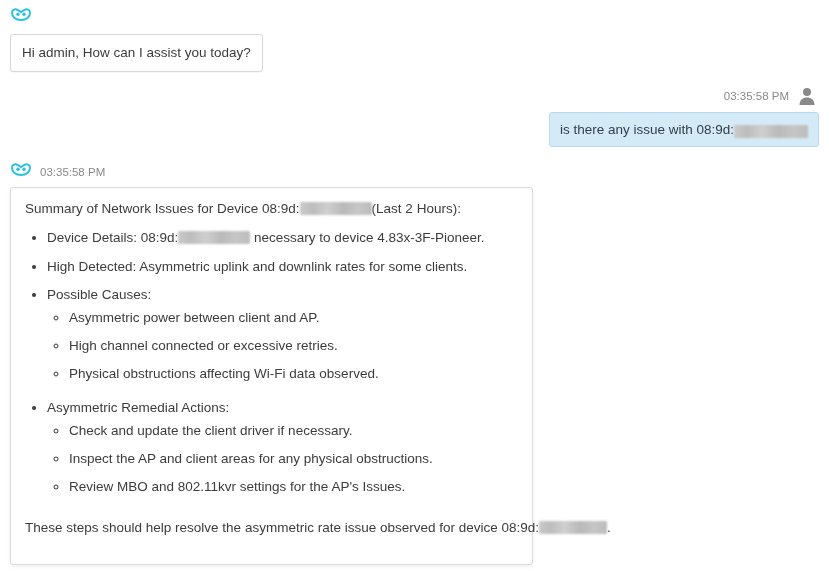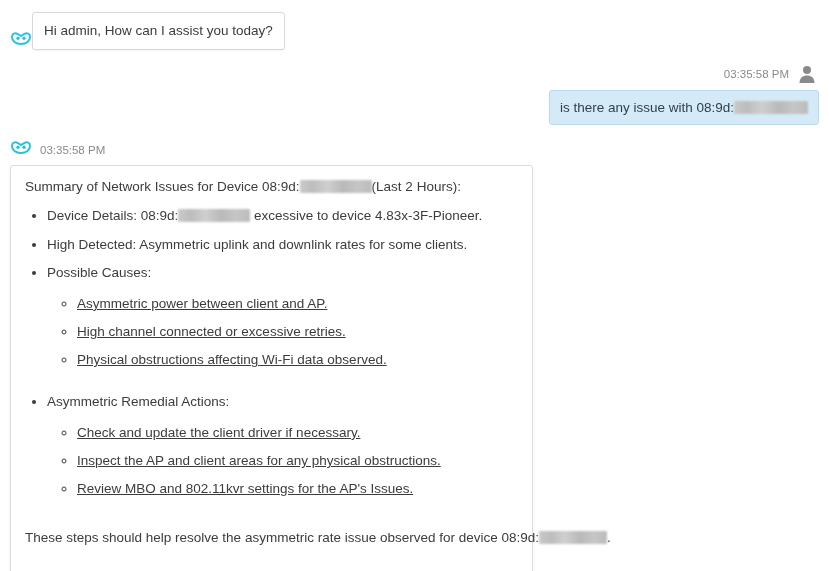--- a/index.html
+++ b/index.html
@@ -38,22 +38,22 @@
   .user-avatar {
     width: 20px;
     height: 20px;
     flex: 0 0 20px;
   }
   .user-avatar svg { display:block; }
 
   
   .row-bot-greeting {
     display: flex;
-    flex-direction: row;
-    align-items: flex-end;
+    flex-direction: column;
+    align-items: flex-start;
   }
   .bubble-bot {
     margin-top: 4px;
     background: #ffffff;
     border: 1px solid #d8d8d8;
     border-radius: 3px;
     padding: 9px 11px;
     font-size: 13.5px;
     color: #3c3c3c;
     line-height: 1.3;
@@ -80,21 +80,21 @@
     margin-top: 6px;
     background: #d5eaf7;
     border: 1px solid #b8d9ee;
     border-radius: 3px;
     padding: 8px 10px;
     font-size: 13.5px;
     color: #2f3f49;
     line-height: 1.3;
     max-width: 520px;
     display: flex;
-    align-items: center;
+    align-items: flex-end;
     gap: 0px;
     white-space: nowrap;
   }
 
   
   .redact {
     display: inline-block;
     vertical-align: -2px;
     background: linear-gradient(90deg,#c9c9c9 0%,#bdbdbd 18%,#cfcfcf 38%,#b9b9b9 60%,#c6c6c6 80%,#bcbcbc 100%);
     border-radius: 1px;
@@ -137,24 +137,23 @@
   ul.lvl1 {
     margin: 6px 0 0 0;
     padding-left: 22px;
     list-style-type: disc;
   }
   ul.lvl1 > li {
     margin: 0 0 0 0;
     padding: 5px 0 5px 0;
   }
   ul.lvl2 {
-    margin: 8px;
+    margin: 0;
     padding-left: 22px;
     list-style-type: circle;
-    text-decoration: underline;
   }
   ul.lvl2 > li {
     padding: 5px 0 5px 0;
   }
   .summary-footer {
     margin-top: 12px;
     white-space: nowrap;
   }
 </style>
 </head>
@@ -204,21 +203,21 @@
     </div>
 
     <div class="bubble-summary">
       <p class="summary-title">
         <span>Summary of Network Issues for Device 08:9d:</span><span class="redact w-title"></span><span>(Last 2 Hours):</span>
       </p>
 
       <ul class="lvl1">
 
         <li>
-          <span>Device Details: 08:9d:</span><span class="redact w-detail"></span><span> excessive to device 4.83x-3F-Pioneer.</span>
+          <span>Device Details: 08:9d:</span><span class="redact w-detail"></span><span> necessary to device 4.83x-3F-Pioneer.</span>
         </li>
 
         <li>
           <span>High Detected: Asymmetric uplink and downlink rates for some clients.</span>
         </li>
 
         <li>
           <span>Possible Causes:</span>
           <ul class="lvl2">
             <li><span>Asymmetric power between client and AP.</span></li>

